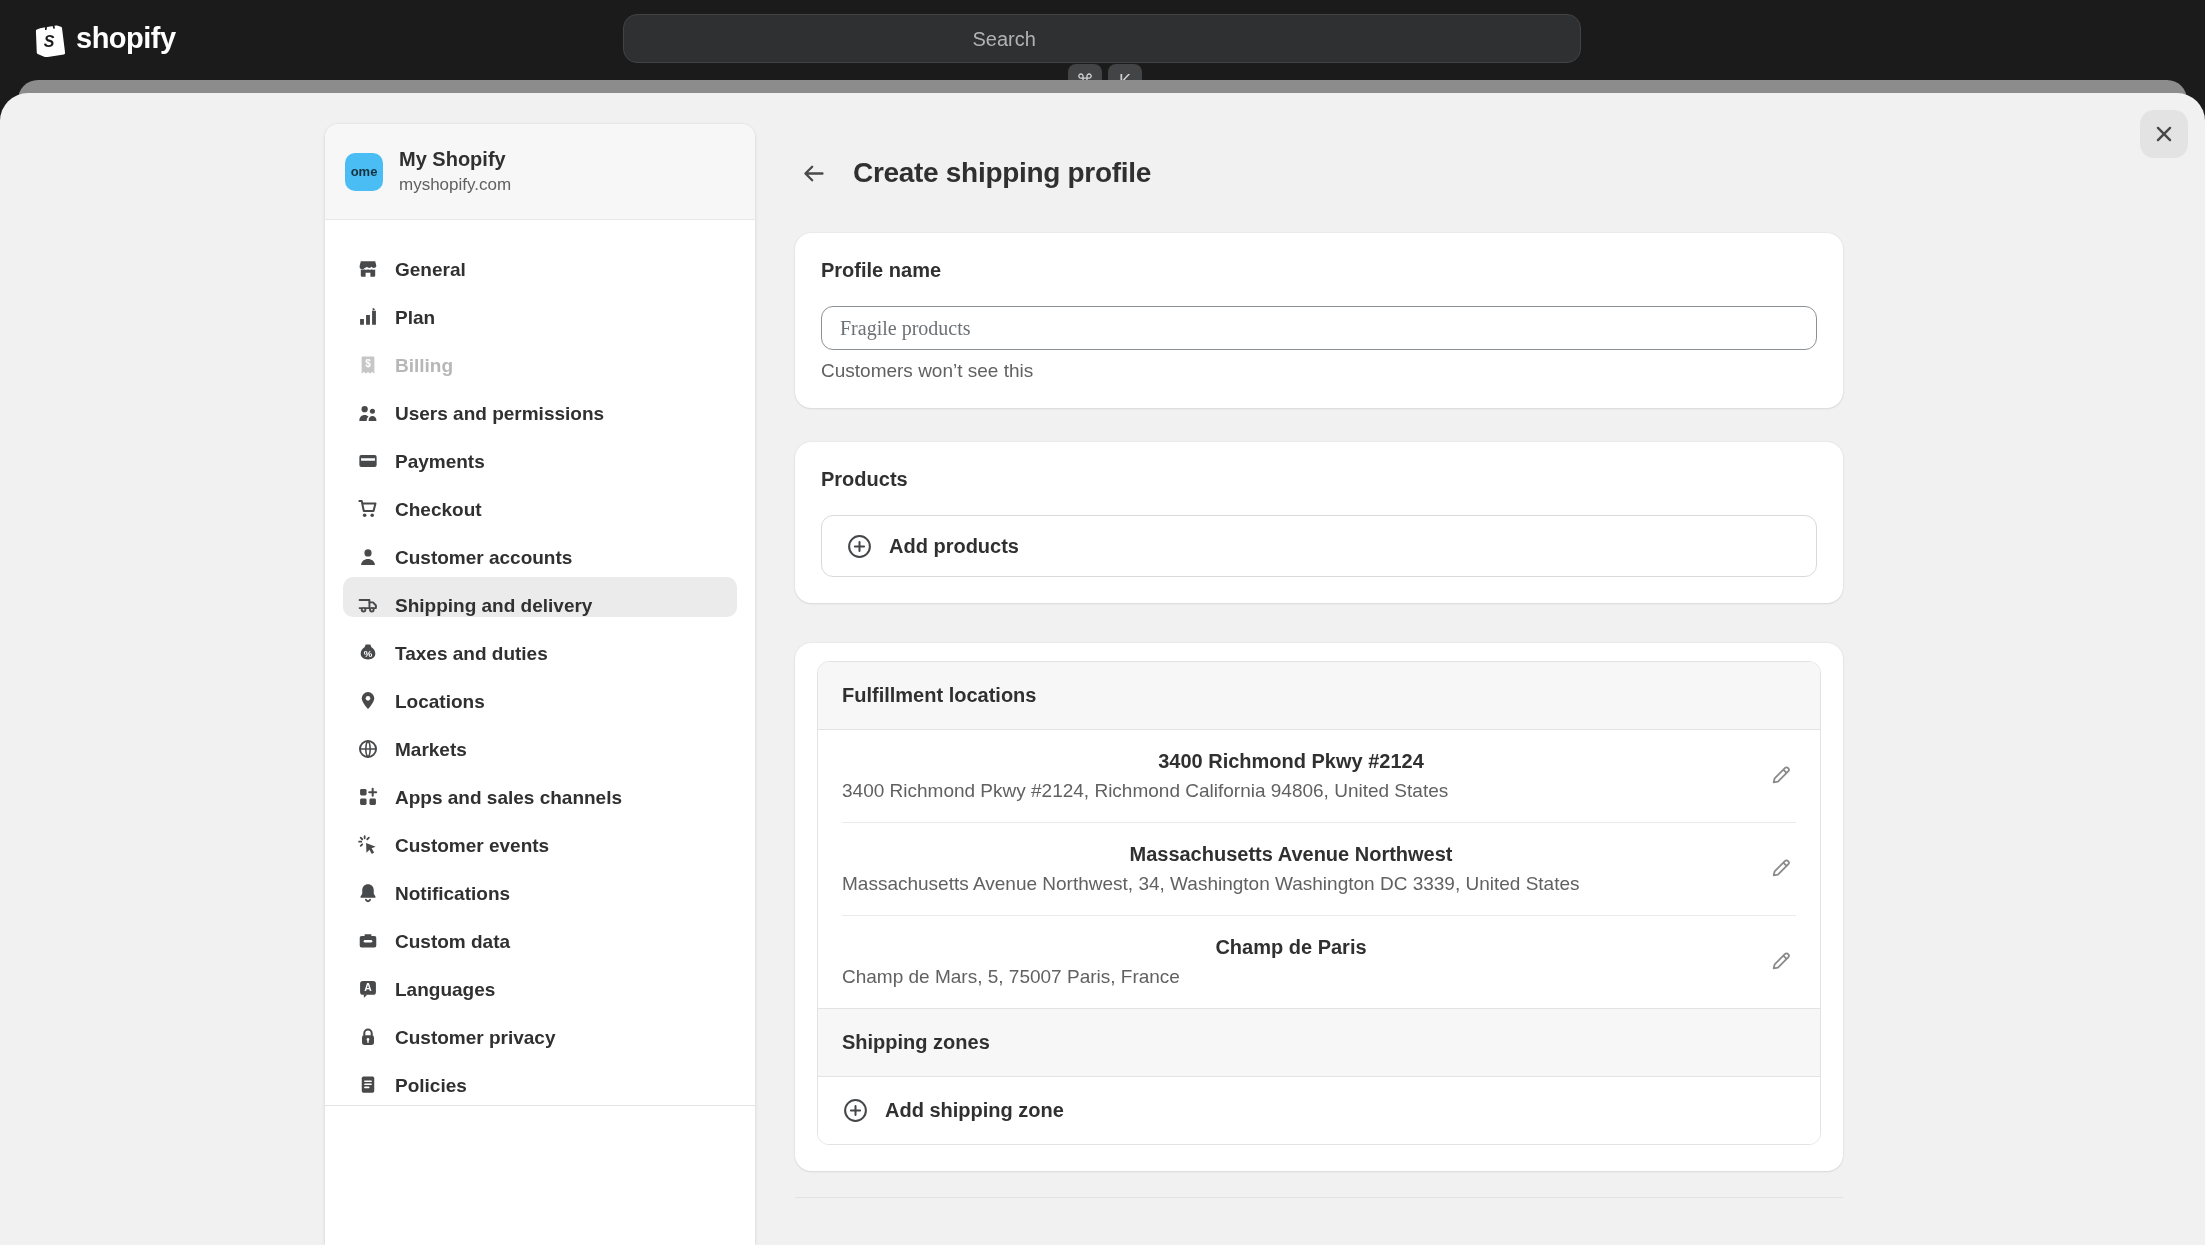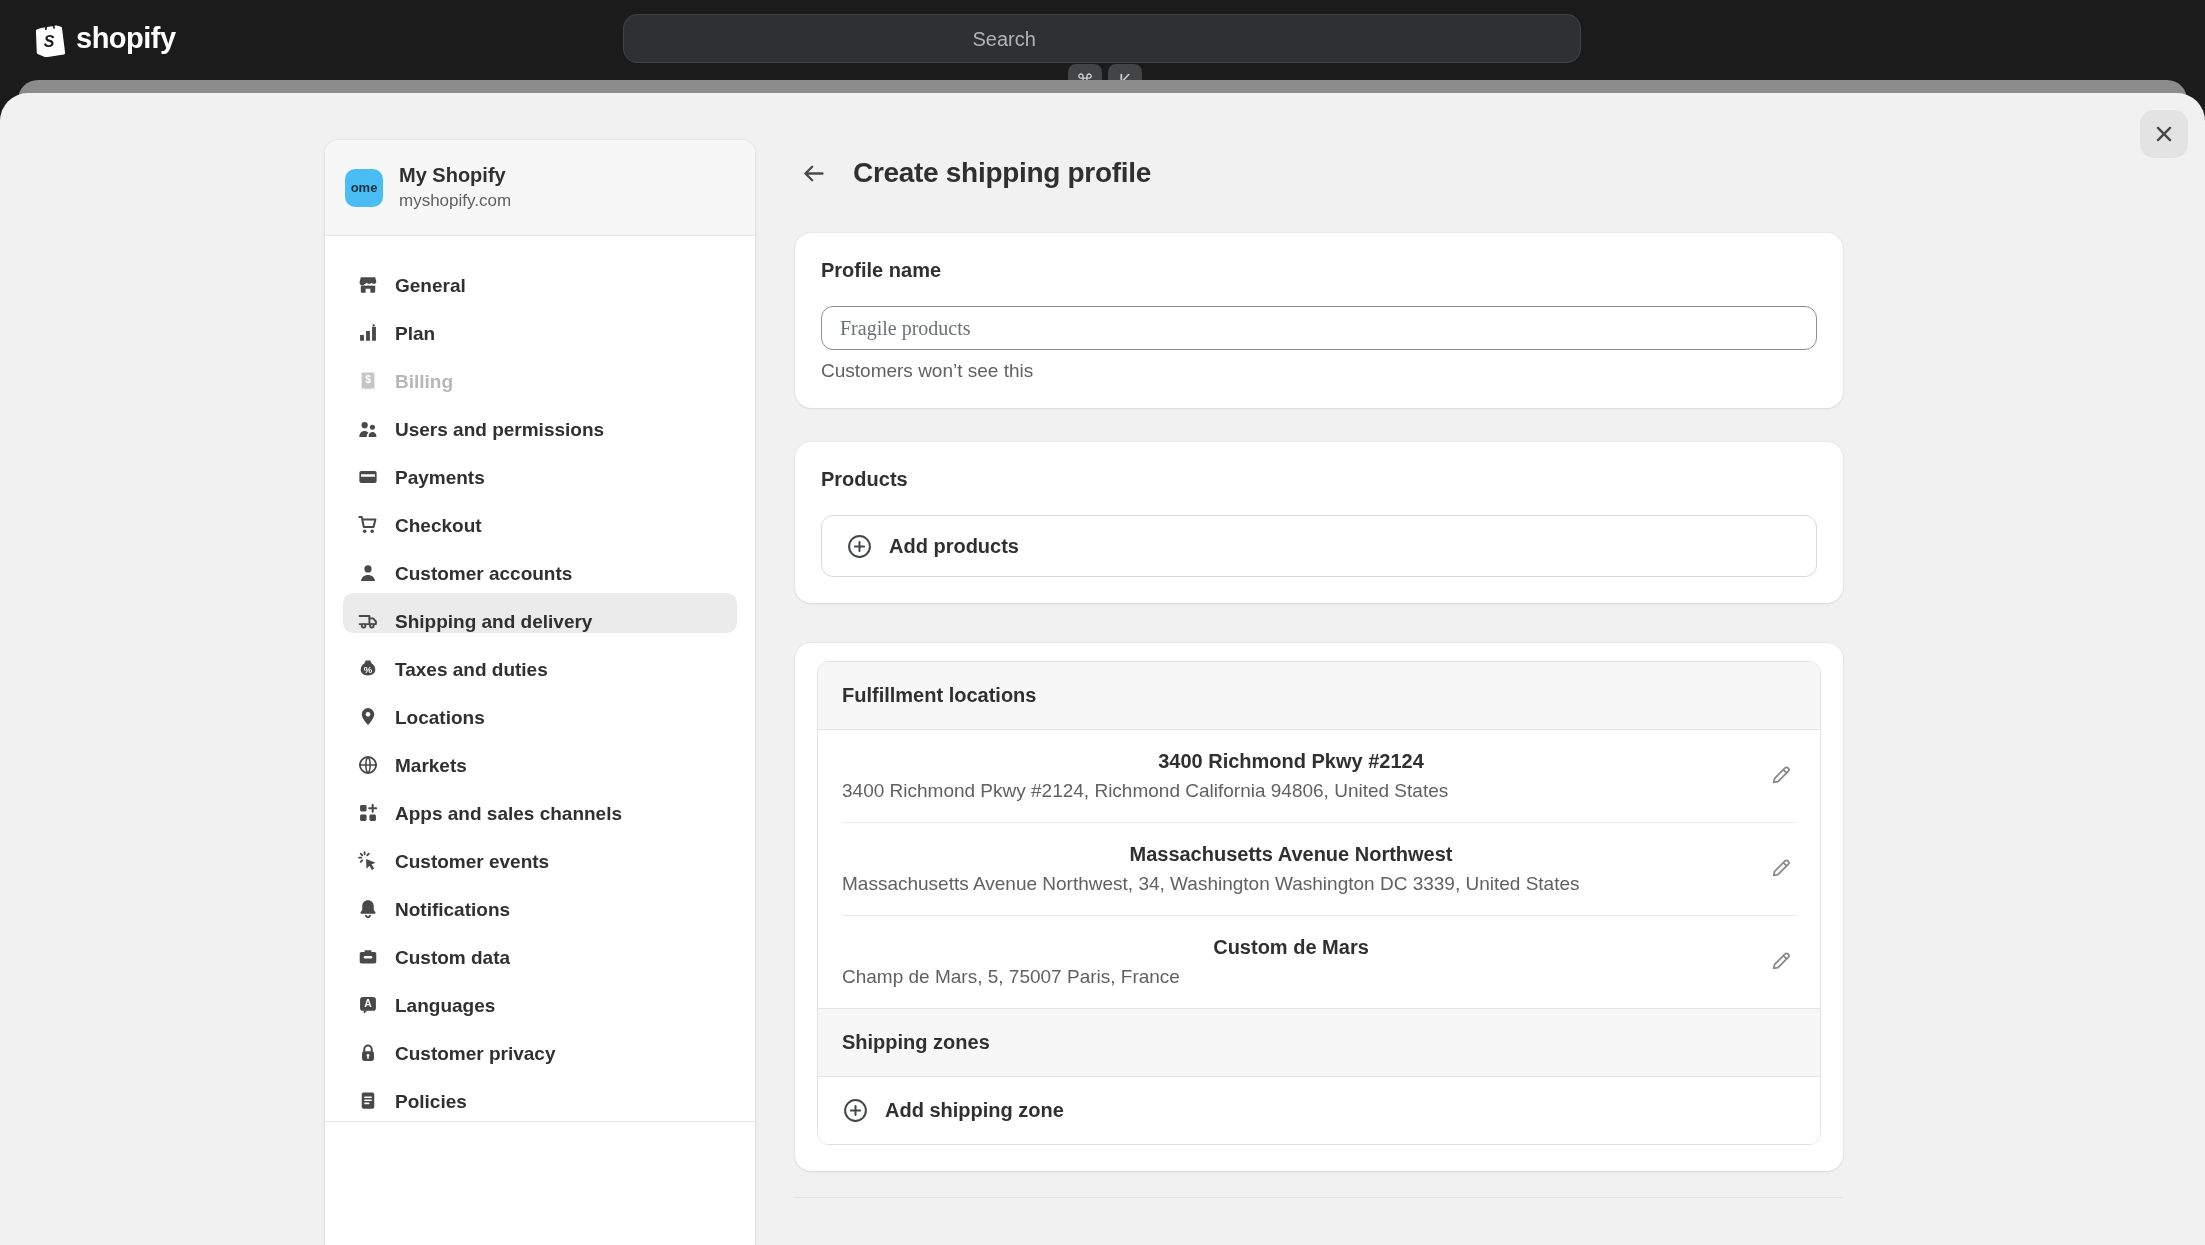--- a/index.html
+++ b/index.html
@@ -23,21 +23,21 @@
 
   
   .underlay{position:absolute;top:80px;left:18px;right:18px;height:44px;background:#8c8c8c;
             border-radius:20px 20px 0 0;}
   .modal{position:absolute;top:93px;left:0;right:0;bottom:0;background:#f1f1f1;
          border-radius:28px 28px 0 0;overflow:hidden;}
   .close-btn{position:absolute;top:17px;right:17px;width:48px;height:48px;border:none;cursor:pointer;
              border-radius:14px;background:#e3e3e3;display:flex;align-items:center;justify-content:center;}
 
   
-  .sidebar{position:absolute;left:325px;top:47px;width:430px;bottom:0;background:#fff;
+  .sidebar{position:absolute;left:325px;top:31px;width:430px;bottom:0;background:#fff;
            border-radius:14px 14px 0 0;box-shadow:0 1px 4px rgba(0,0,0,.10),0 0 2px rgba(0,0,0,.06);}
   .store-head{height:96px;display:flex;align-items:center;gap:16px;padding:0 20px;background:#f7f7f7;
               border-bottom:1px solid #e7e7e7;border-radius:14px 14px 0 0;}
   .avatar{width:38px;height:38px;border-radius:10px;display:flex;align-items:center;justify-content:center;
           font-size:13px;font-weight:600;color:#16323f;flex:0 0 auto;}
   .store-name{font-size:20px;font-weight:700;color:#303030;}
   .store-domain{font-size:17px;color:#616161;margin-top:4px;}
   .nav{padding:21px 18px 0;}
   .nav-item{height:40px;margin-bottom:8px;border-radius:10px;display:flex;align-items:flex-end;gap:15px;
             padding:0 13px;font-size:19px;font-weight:600;color:#303030;cursor:pointer;}
@@ -366,21 +366,21 @@
               <div class="loc-row">
                 <div class="loc-name">Massachusetts Avenue Northwest</div>
                 <div class="loc-addr">Massachusetts Avenue Northwest, 34, Washington Washington DC 3339, United States</div>
                 <button class="edit-btn">
                   <span><svg width="24" height="24" viewBox="0 0 20 20">
                       <path d="M3.9 16.1l.8-3.3 8.5-8.5a1.95 1.95 0 0 1 2.76 2.76l-8.5 8.5-3.56.54z M11.9 5.6l2.7 2.7" fill="none" stroke="currentColor" stroke-linecap="round" stroke-linejoin="round" stroke-width="1.5"></path>
                     </svg></span>
                 </button>
               </div>
               <div class="loc-row">
-                <div class="loc-name">Custom de Mars</div>
+                <div class="loc-name">Champ de Paris</div>
                 <div class="loc-addr">Champ de Mars, 5, 75007 Paris, France</div>
                 <button class="edit-btn">
                   <span><svg width="24" height="24" viewBox="0 0 20 20">
                       <path d="M3.9 16.1l.8-3.3 8.5-8.5a1.95 1.95 0 0 1 2.76 2.76l-8.5 8.5-3.56.54z M11.9 5.6l2.7 2.7" fill="none" stroke="currentColor" stroke-linecap="round" stroke-linejoin="round" stroke-width="1.5"></path>
                     </svg></span>
                 </button>
               </div>
             </div>
           <div class="band band-zones">
             <span>Shipping zones</span>

